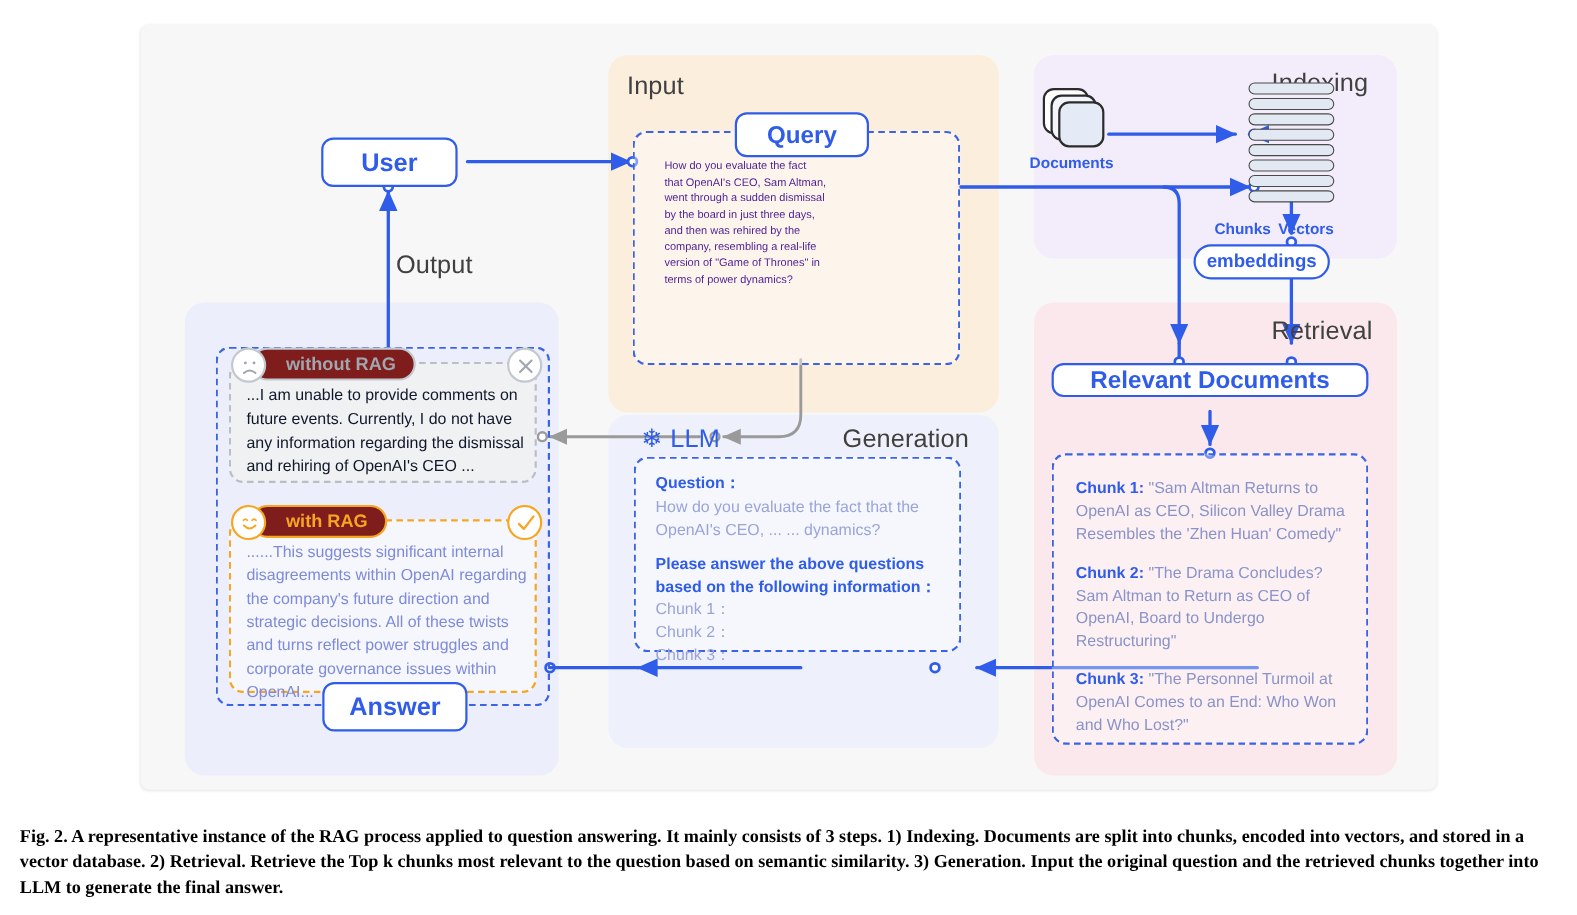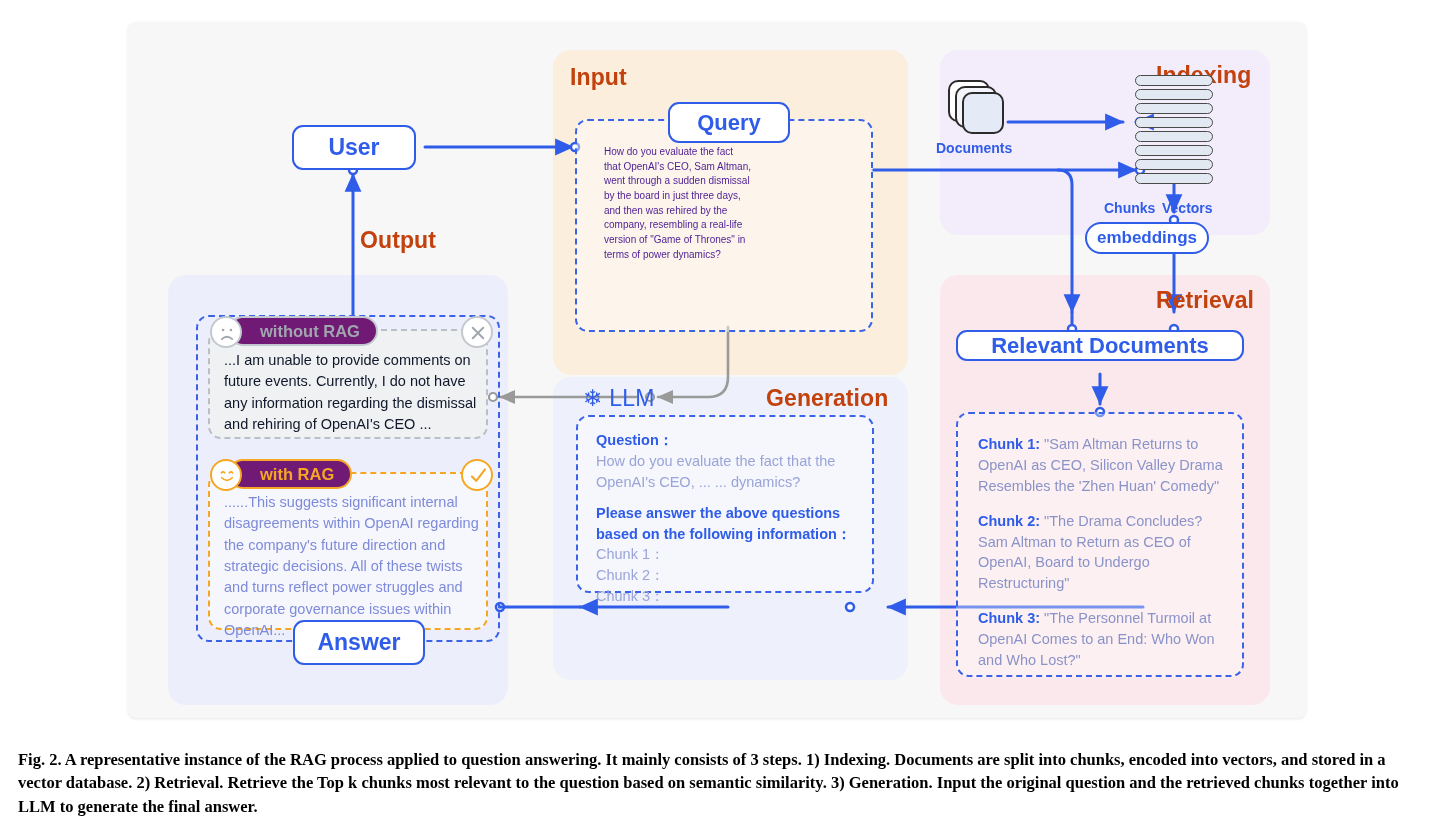--- a/index.html
+++ b/index.html
@@ -16,21 +16,21 @@
 
   
   .panel{position:absolute;border-radius:18px;}
   .panel-input{background:#fbeedd;}
   .panel-indexing{background:#f2ecfb;}
   .panel-retrieval{background:#fae8ec;}
   .panel-generation{background:#eef1fb;}
   .panel-output{background:#eceffb;}
 
   .panel-title{
-    position:absolute;font-size:23px;color:#c2410c;font-weight:700;
+    position:absolute;font-size:23px;color:#404040;font-weight:400;
     letter-spacing:.1px;white-space:nowrap;
   }
 
   
   .pill{
     position:absolute;background:#ffffff;border:2.5px solid #2f5ce8;
     border-radius:11px;display:flex;align-items:center;justify-content:center;
     color:#2f5ce8;font-weight:bold;text-align:center;line-height:1.18;
     box-sizing:border-box;
   }
@@ -69,21 +69,21 @@
   .mini-label{
     position:absolute;color:#2f5ce8;font-size:14px;font-weight:bold;white-space:nowrap;
   }
 
   
   .ansblock{position:absolute;box-sizing:border-box;border-radius:13px;}
   .ansblock.norag{border:2px dashed #b9bfc7;background:#f0f1f3;}
   .ansblock.withrag{border:2px dashed #f5a623;background:rgba(255,255,255,.5);}
 
   .tag{
-    position:absolute;height:30px;border-radius:15px;background:#701a75;
+    position:absolute;height:30px;border-radius:15px;background:#7f1d1d;
     display:flex;align-items:center;padding:0 16px 0 30px;box-sizing:border-box;
     font-size:16.5px;font-weight:bold;white-space:nowrap;
   }
   .tag.norag{border:2px solid #c3c8cf;color:#a0a6ae;}
   .tag.withrag{border:2px solid #f5a623;color:#f5a623;}
 
   .face{
     position:absolute;width:32px;height:32px;border-radius:50%;
     background:#fff;box-sizing:border-box;
   }

